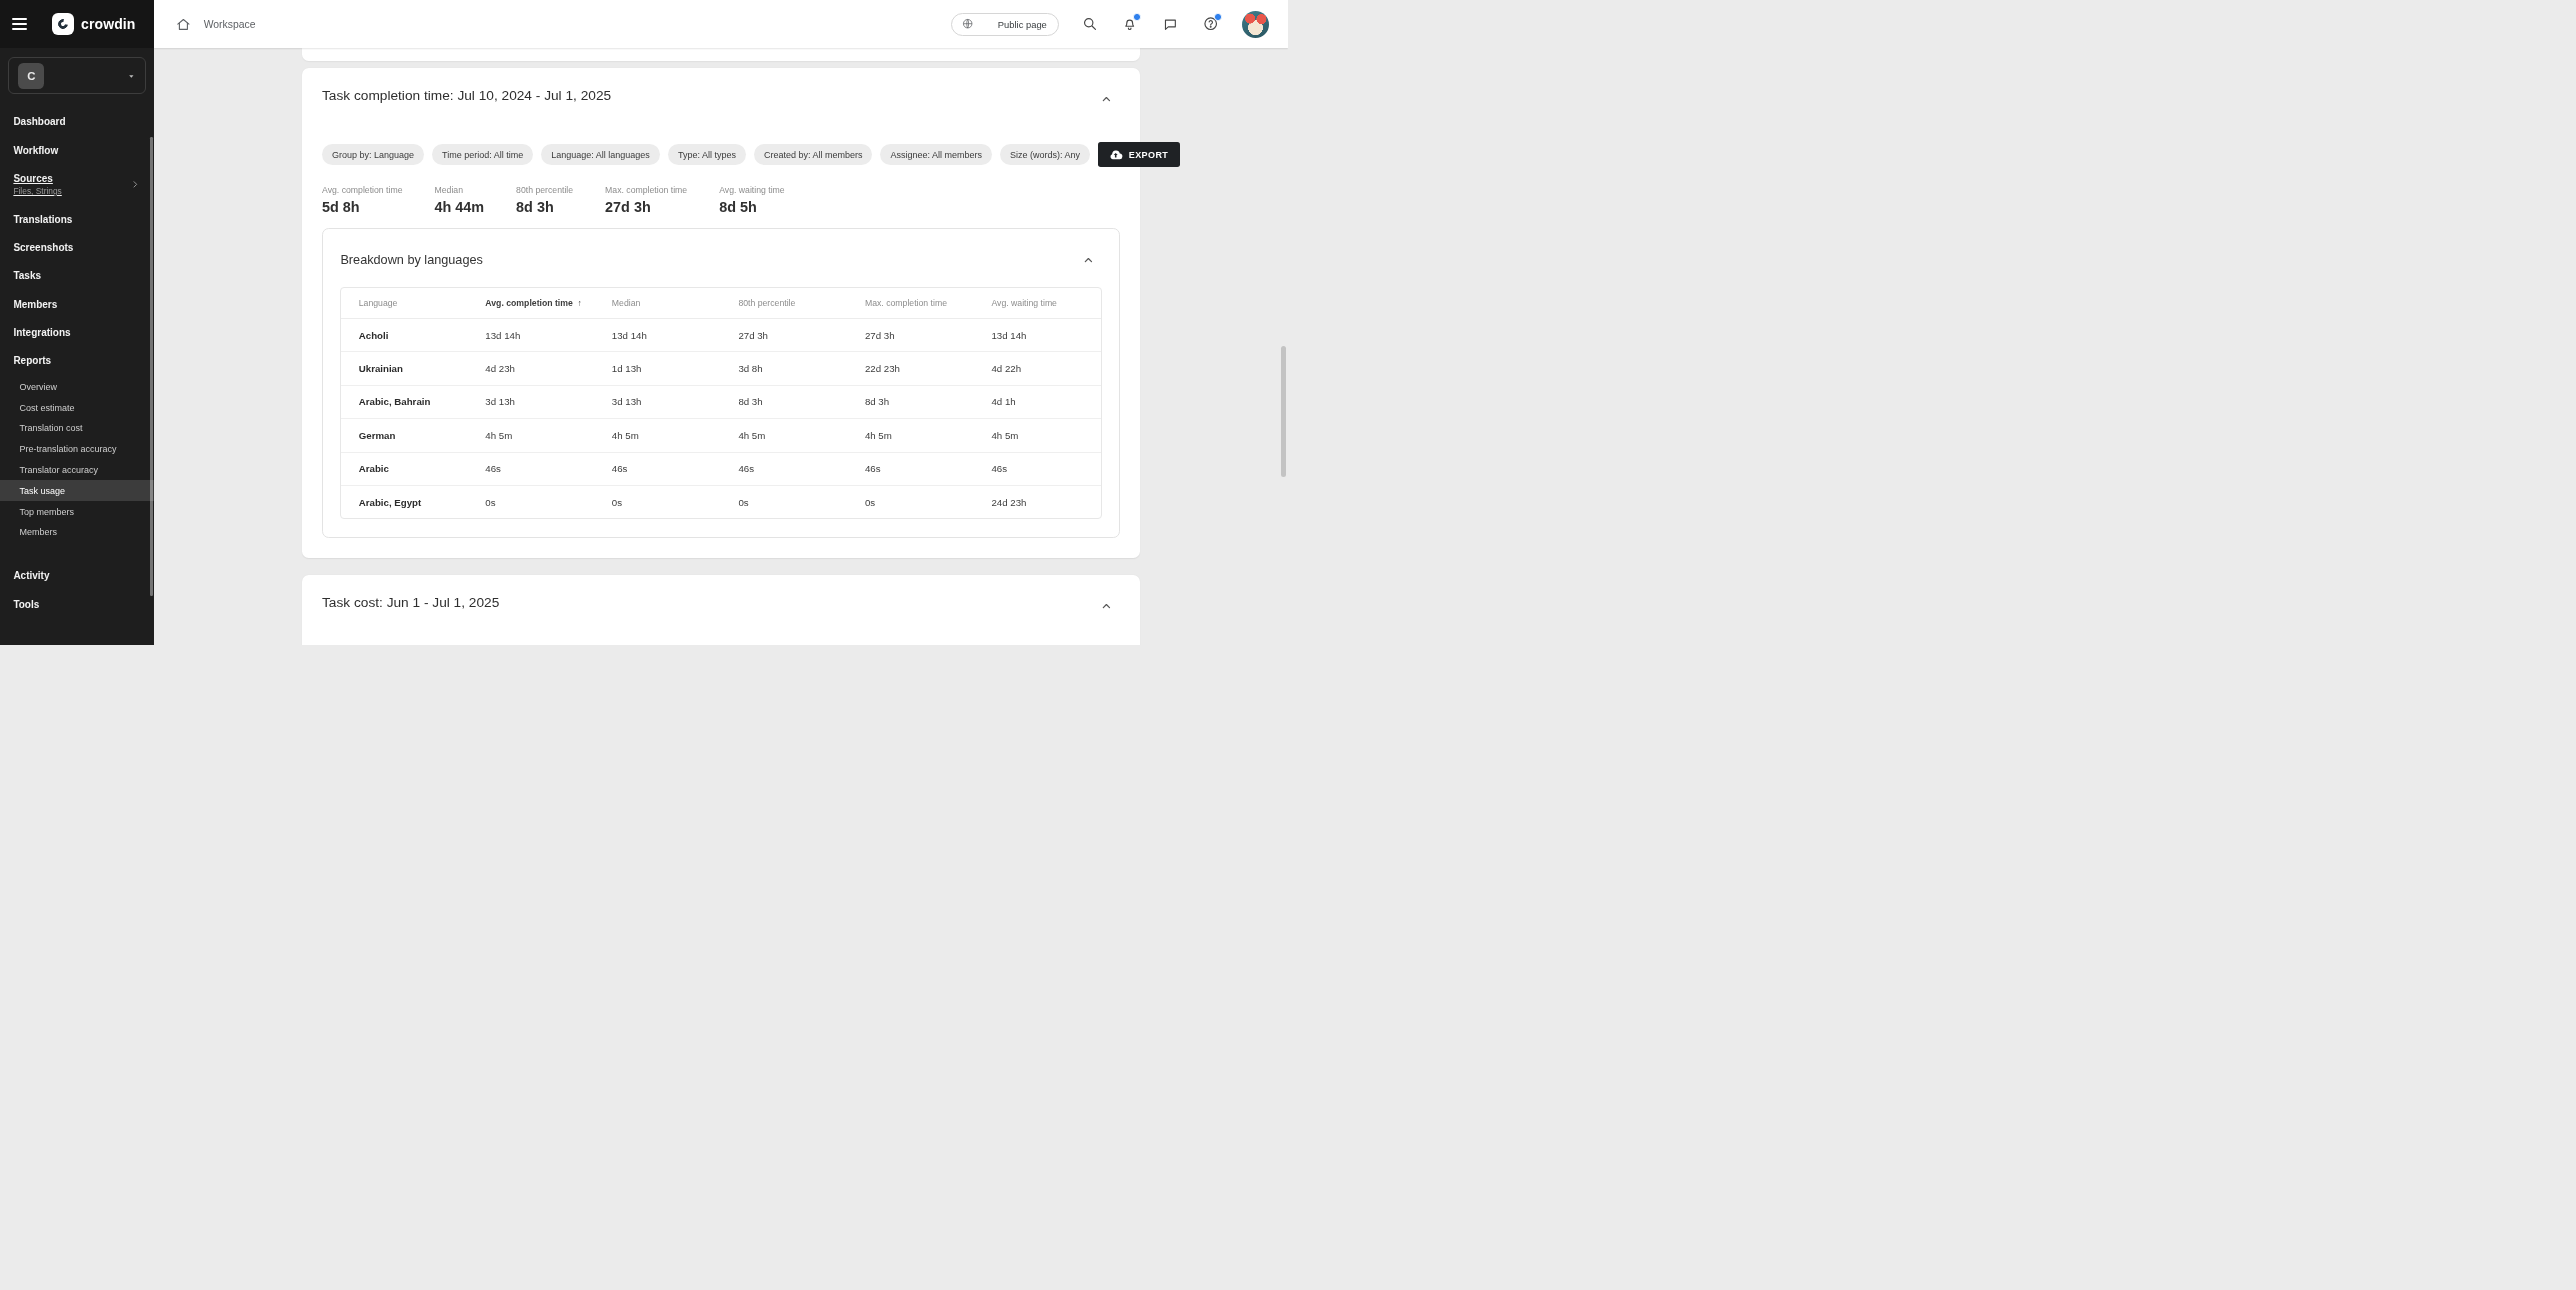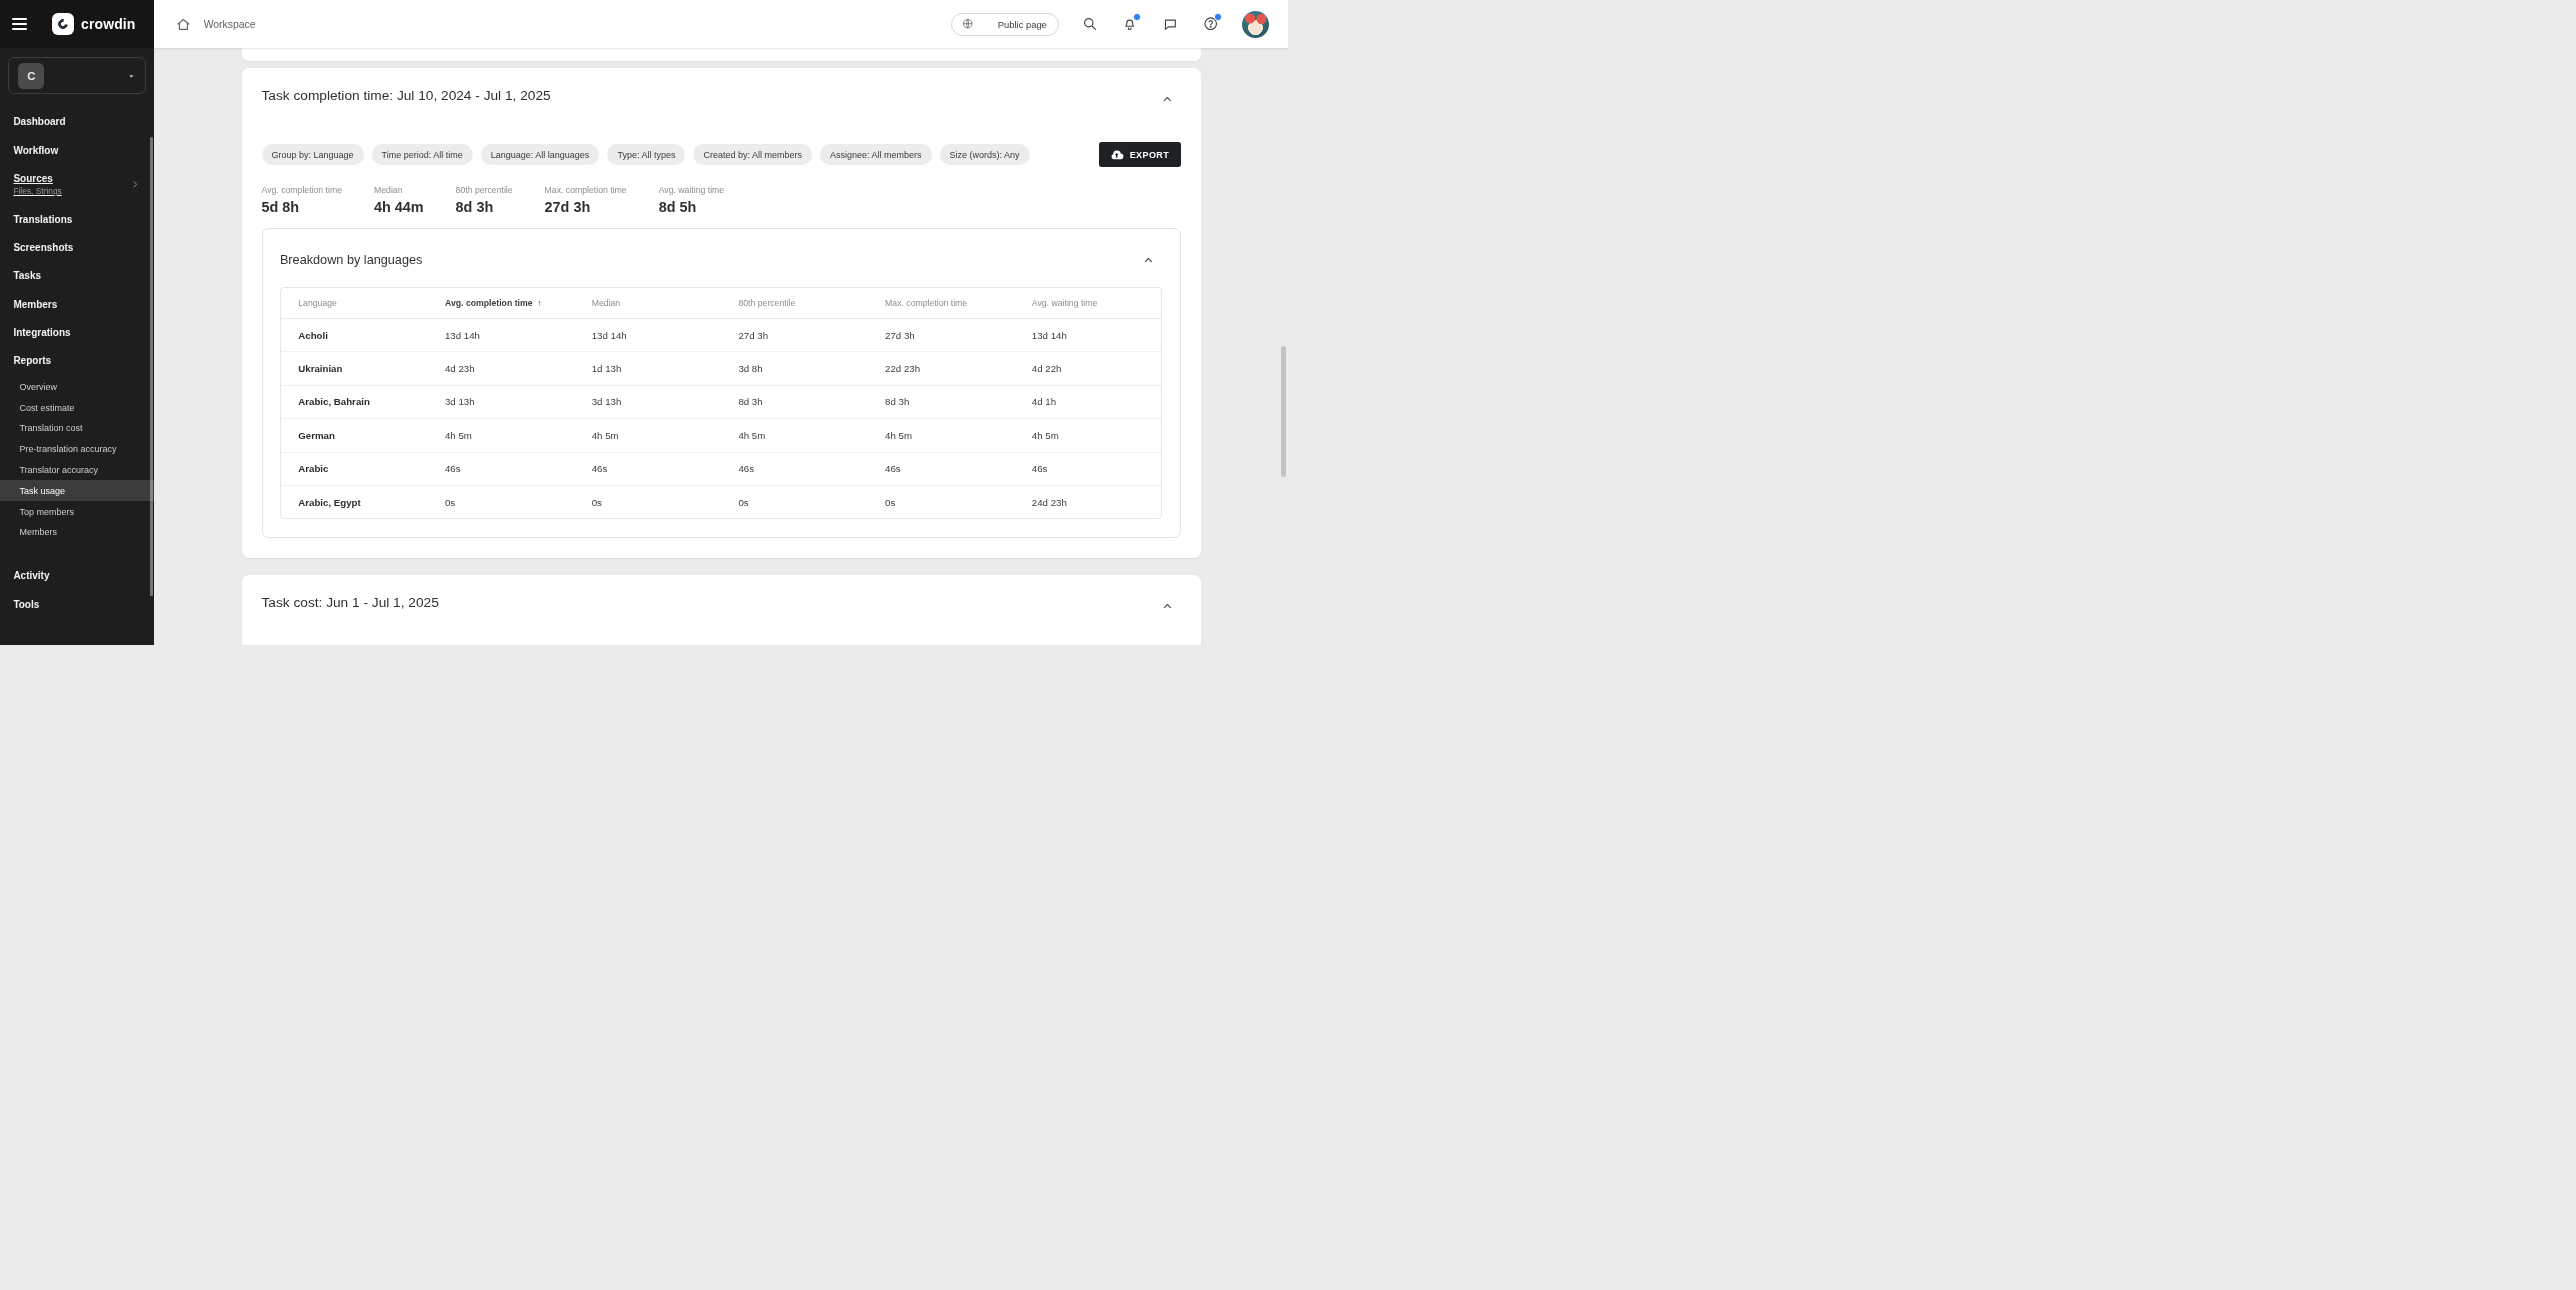--- a/index.html
+++ b/index.html
@@ -47,21 +47,21 @@
   .avatar { width: 27px; height: 27px; border-radius: 50%; cursor: pointer;
     background:
       radial-gradient(circle at 30% 28%, #e8574b 0 18%, transparent 19%),
       radial-gradient(circle at 72% 30%, #e8574b 0 18%, transparent 19%),
       radial-gradient(circle at 50% 62%, #f4e6d3 0 34%, transparent 35%),
       linear-gradient(160deg, #3f7d8c 0%, #2a5560 100%);
   }
 
   
   .main { position: absolute; left: 154px; top: 48px; right: 0; bottom: 0; overflow: hidden; background: #ebebeb; }
-  .content { width: 959px; margin: 0 auto; }
+  .content { width: 838px; margin: 0 auto; }
   .partial-card { height: 13.4px; background: #fff; border-radius: 0 0 6.7px 6.7px; box-shadow: 0 0.7px 1.3px rgba(0,0,0,.05); }
   .card { background: #fff; border-radius: 6.7px; box-shadow: 0 0.7px 1.3px rgba(0,0,0,.07); padding: 17.4px 20px 20px; }
   .card.first { margin-top: 6.7px; }
   .card.second { margin-top: 17.4px; height: 268px; }
   .card-head { display: flex; align-items: flex-start; justify-content: space-between; }
   .card-title { font-size: 13.7px; font-weight: 500; color: #2f2f2f; padding-top: 2.7px; }
   .collapse-btn { width: 27px; height: 27px; border-radius: 50%; border: none; background: transparent; display: flex; align-items: center; justify-content: center; cursor: pointer; }
 
   .filters-row { display: flex; align-items: center; gap: 8px; margin-top: 29.5px; }
   .chip { background: #ececec; border-radius: 11.4px; padding: 5.4px 10px; font-size: 9px; color: #3b3b3b; white-space: nowrap; cursor: pointer; }

